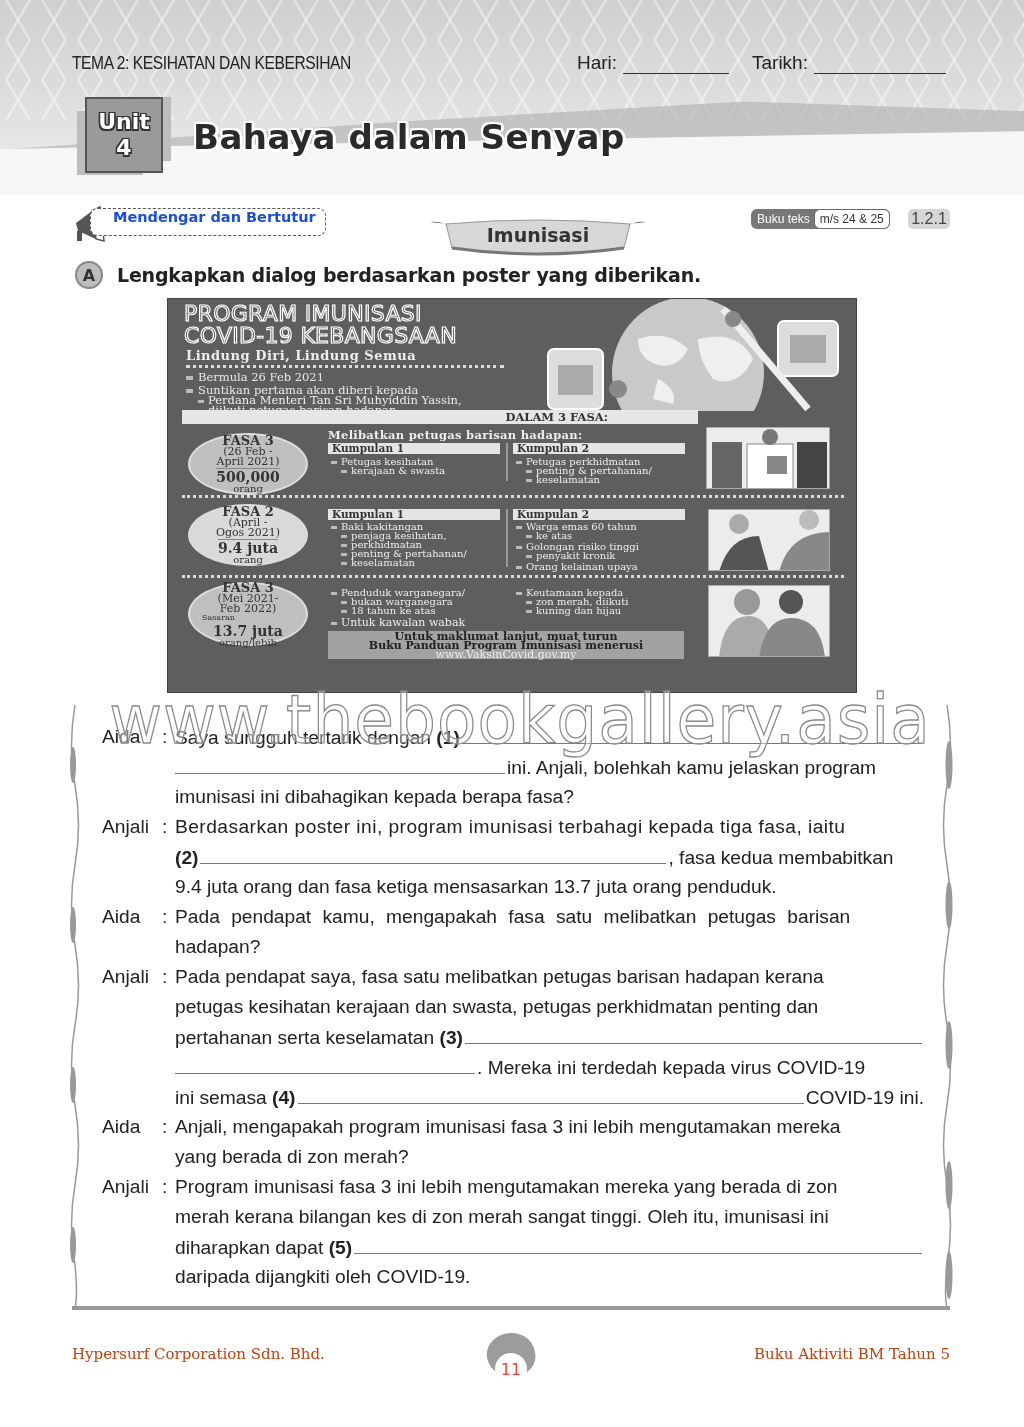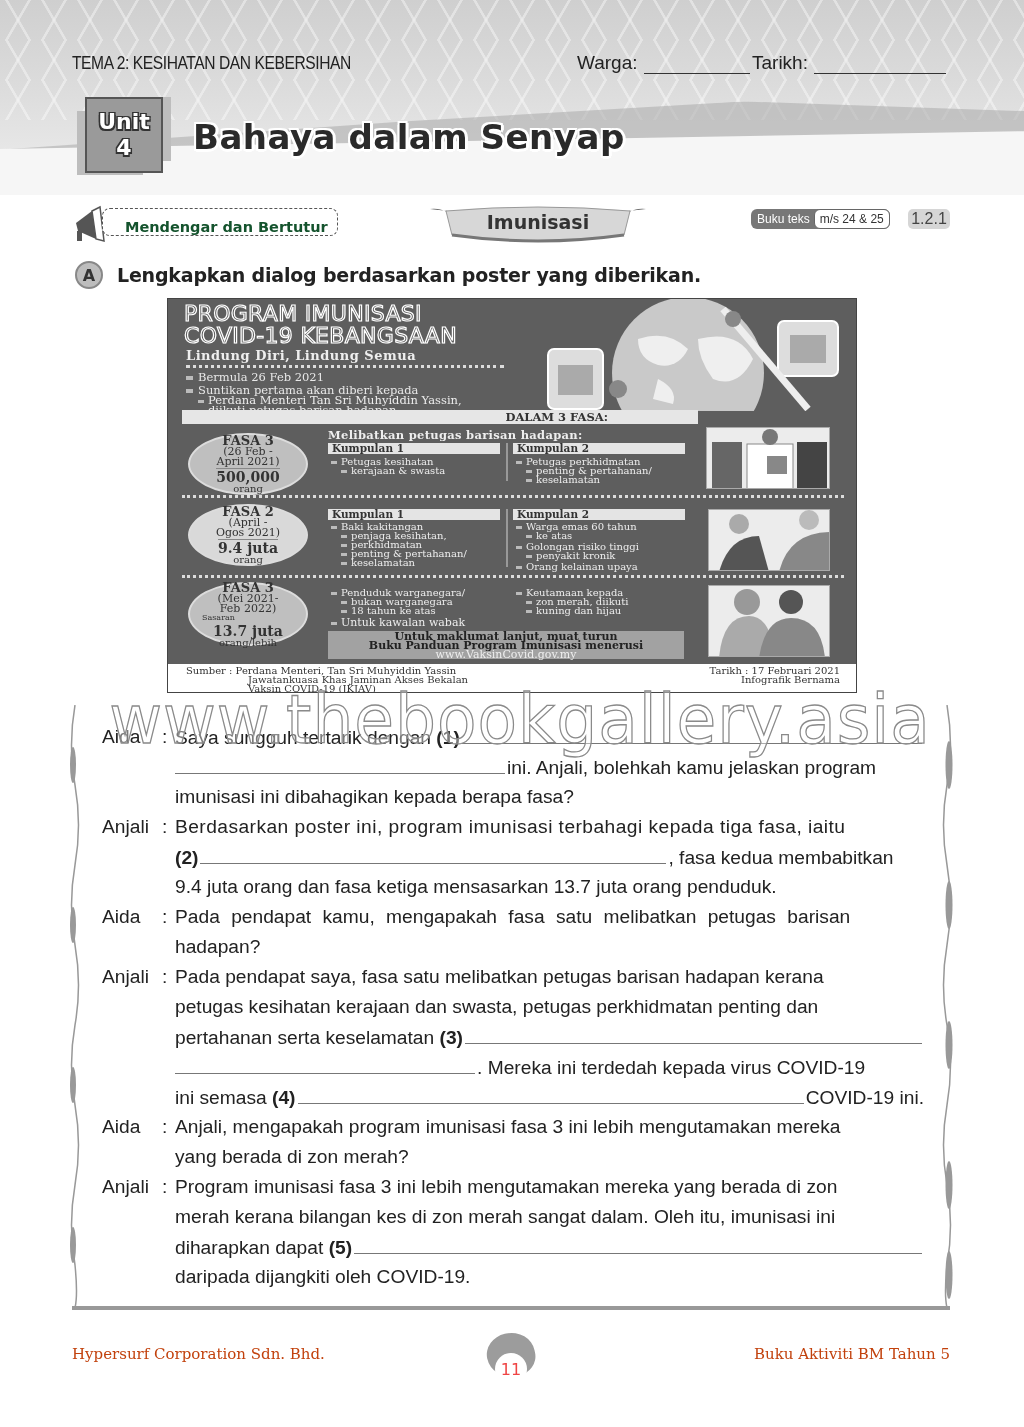--- a/index.html
+++ b/index.html
@@ -59,30 +59,30 @@
   }
   .unit-title {
     position: absolute; left: 193px; top: 117px;
     font-family: "DejaVu Sans", sans-serif; font-weight: bold; font-size: 34px; color: #2a2a2a;
     letter-spacing: 0.5px;
     text-shadow: -2px -2px 0 #fff, 2px -2px 0 #fff, -2px 2px 0 #fff, 2px 2px 0 #fff, 0 3px 0 #fff, 3px 0 0 #fff;
   }
 
   
   .skill-tag {
-    position: absolute; left: 102px; top: 208px; width: 236px; height: 28px;
+    position: absolute; left: 90px; top: 208px; width: 236px; height: 28px;
     border: 1.5px dashed #555; border-radius: 8px; background: #fff;
-    display: flex; align-items: flex-end; padding-left: 22px;
-    font-family: "DejaVu Sans", sans-serif; font-weight: bold; font-size: 14.5px; color: #14532d;
+    display: flex; align-items: flex-start; padding-left: 22px;
+    font-family: "DejaVu Sans", sans-serif; font-weight: bold; font-size: 14.5px; color: #1d4ed8;
   }
   .megaphone-icon {
     position: absolute; left: 70px; top: 203px; width: 44px; height: 44px;
   }
   .topic-ribbon {
-    position: absolute; left: 428px; top: 205px; width: 220px; height: 38px;
+    position: absolute; left: 428px; top: 218px; width: 220px; height: 38px;
   }
   .topic-ribbon .label {
     position: absolute; left: 0; top: 0; width: 220px; height: 34px;
     display: flex; align-items: center; justify-content: center;
     font-family: "DejaVu Sans", sans-serif; font-size: 19px; font-weight: bold; color: #333;
   }
   .textbook-ref {
     position: absolute; left: 751px; top: 209px; height: 20px;
     display: flex; align-items: center; border-radius: 6px; background: #777;
     font-size: 12px; color: #fff; padding-left: 6px;
@@ -203,21 +203,21 @@
   <div class="tri-row" style="top:0"></div>
   <div class="tri-row" style="top:40px"></div>
   <div class="tri-row" style="top:80px"></div>
   <div class="swoosh"></div>
   <div class="swoosh2"></div>
 </div>
 
 <div class="theme-label">TEMA 2:  KESIHATAN DAN KEBERSIHAN</div>
 
 <div class="date-field day-field">
-  <span>Warga:</span>
+  <span>Hari:</span>
   <span class="line"></span>
 </div>
 <div class="date-field date2-field">
   <span>Tarikh:</span>
   <span class="line"></span>
 </div>
 
 <div class="unit-badge">
   <span>Unit</span>
   <span>4</span>
@@ -368,31 +368,20 @@
       <path d="M50 72 Q56 32 82 32 Q112 32 116 72 Z" fill="#888"></path>
     </svg>
   </div>
 
   <div class="info-box">
     <div>Untuk maklumat lanjut, muat turun</div>
     <div>Buku Panduan Program Imunisasi menerusi</div>
     <div class="url">www.VaksinCovid.gov.my</div>
   </div>
 
-  <div class="footer-strip">
-    <div class="src">
-      <span>Sumber : Perdana Menteri, Tan Sri Muhyiddin Yassin</span>
-      <span class="indent">Jawatankuasa Khas Jaminan Akses Bekalan</span>
-      <span class="indent">Vaksin COVID-19 (JKJAV)</span>
-    </div>
-    <div class="dt">
-      <div>Tarikh : 17 Februari 2021</div>
-      <div>Infografik Bernama</div>
-    </div>
-  </div>
 </div>
 
 <div class="dialogue-box">
   <svg class="wave-left" viewBox="0 0 14 603" preserveAspectRatio="none">
     <path d="M7 0 Q0 40 7 80 Q14 120 7 160 Q0 200 7 240 Q14 280 7 320 Q0 360 7 400 Q14 440 7 480 Q0 520 7 560 Q10 590 7 603" fill="none" stroke="#999" stroke-width="1.5"></path>
     <ellipse cx="5" cy="60" rx="3" ry="18" fill="#999"></ellipse>
     <ellipse cx="5" cy="220" rx="3" ry="18" fill="#999"></ellipse>
     <ellipse cx="5" cy="380" rx="3" ry="18" fill="#999"></ellipse>
     <ellipse cx="5" cy="540" rx="3" ry="18" fill="#999"></ellipse>
   </svg>
@@ -490,21 +479,21 @@
   <div class="line-row" style="top:420px; width:822px;">
     <span class="content">yang berada di zon merah?</span>
   </div>
 
   <div class="line-row" style="top:450px; width:822px;">
     <span class="speaker">Anjali</span>
     <span class="colon">:</span>
     <span class="content">Program imunisasi fasa 3 ini lebih mengutamakan mereka yang berada di zon</span>
   </div>
   <div class="line-row" style="top:480px; width:822px;">
-    <span class="content">merah kerana bilangan kes di zon merah sangat dalam. Oleh itu, imunisasi ini</span>
+    <span class="content">merah kerana bilangan kes di zon merah sangat tinggi. Oleh itu, imunisasi ini</span>
   </div>
   <div class="line-row" style="top:510px; width:822px;">
     <span class="content">
       <span>diharapkan dapat</span>&nbsp;
       <span class="num">(5)</span>
       <span class="blank" style="flex:1;"></span>
     </span>
   </div>
   <div class="line-row" style="top:540px; width:822px;">
     <span class="content">daripada dijangkiti oleh COVID-19.</span>

